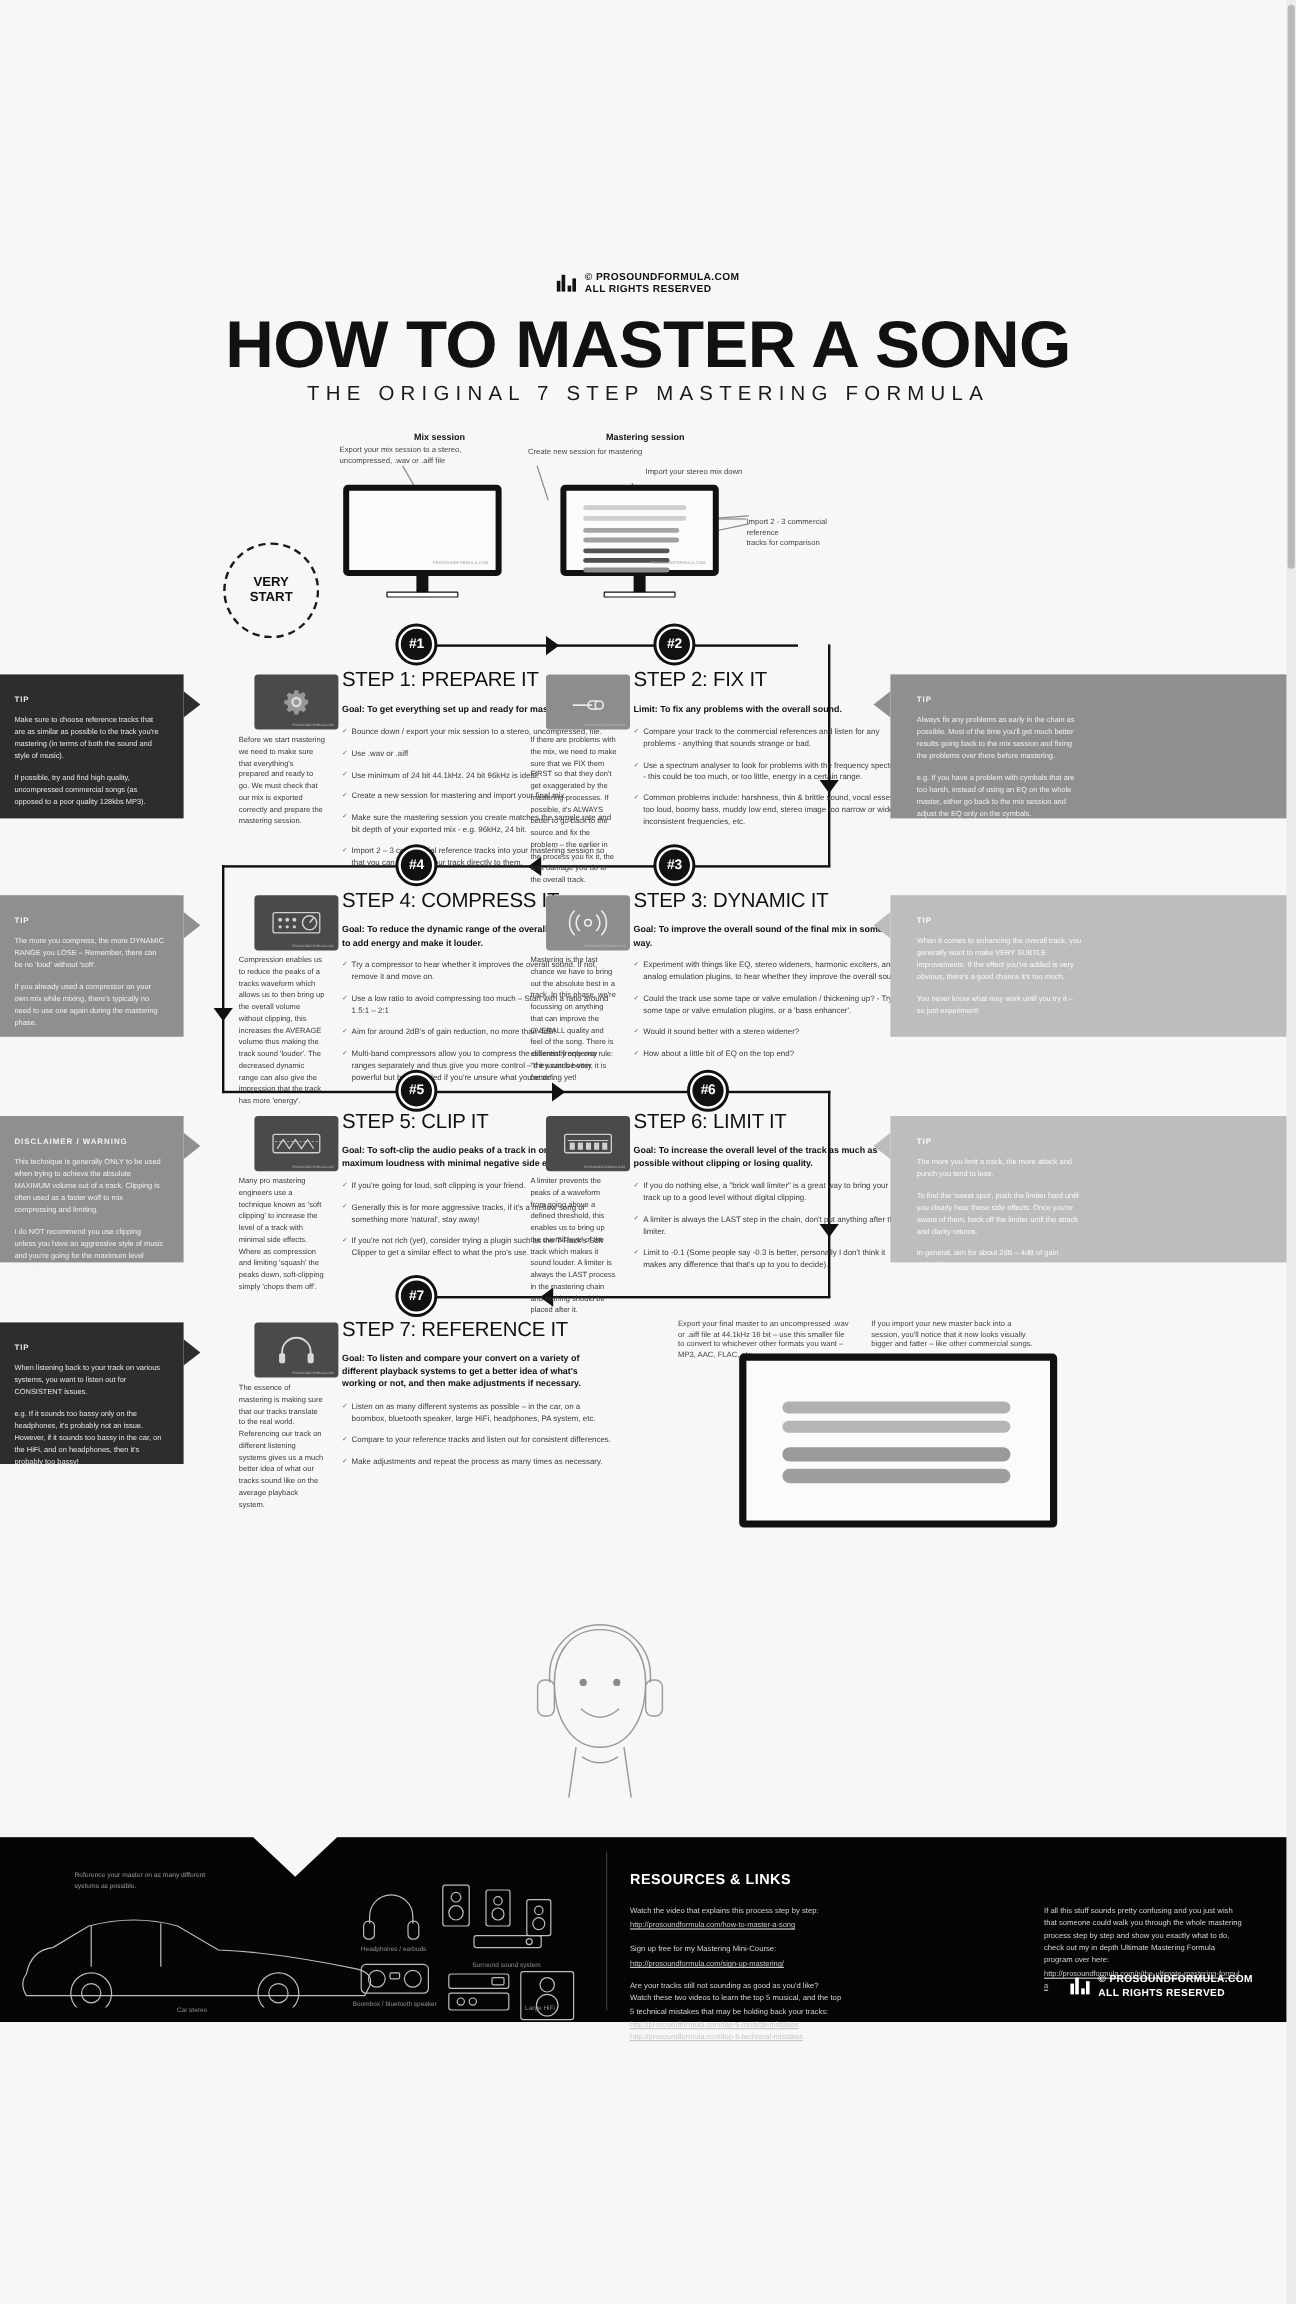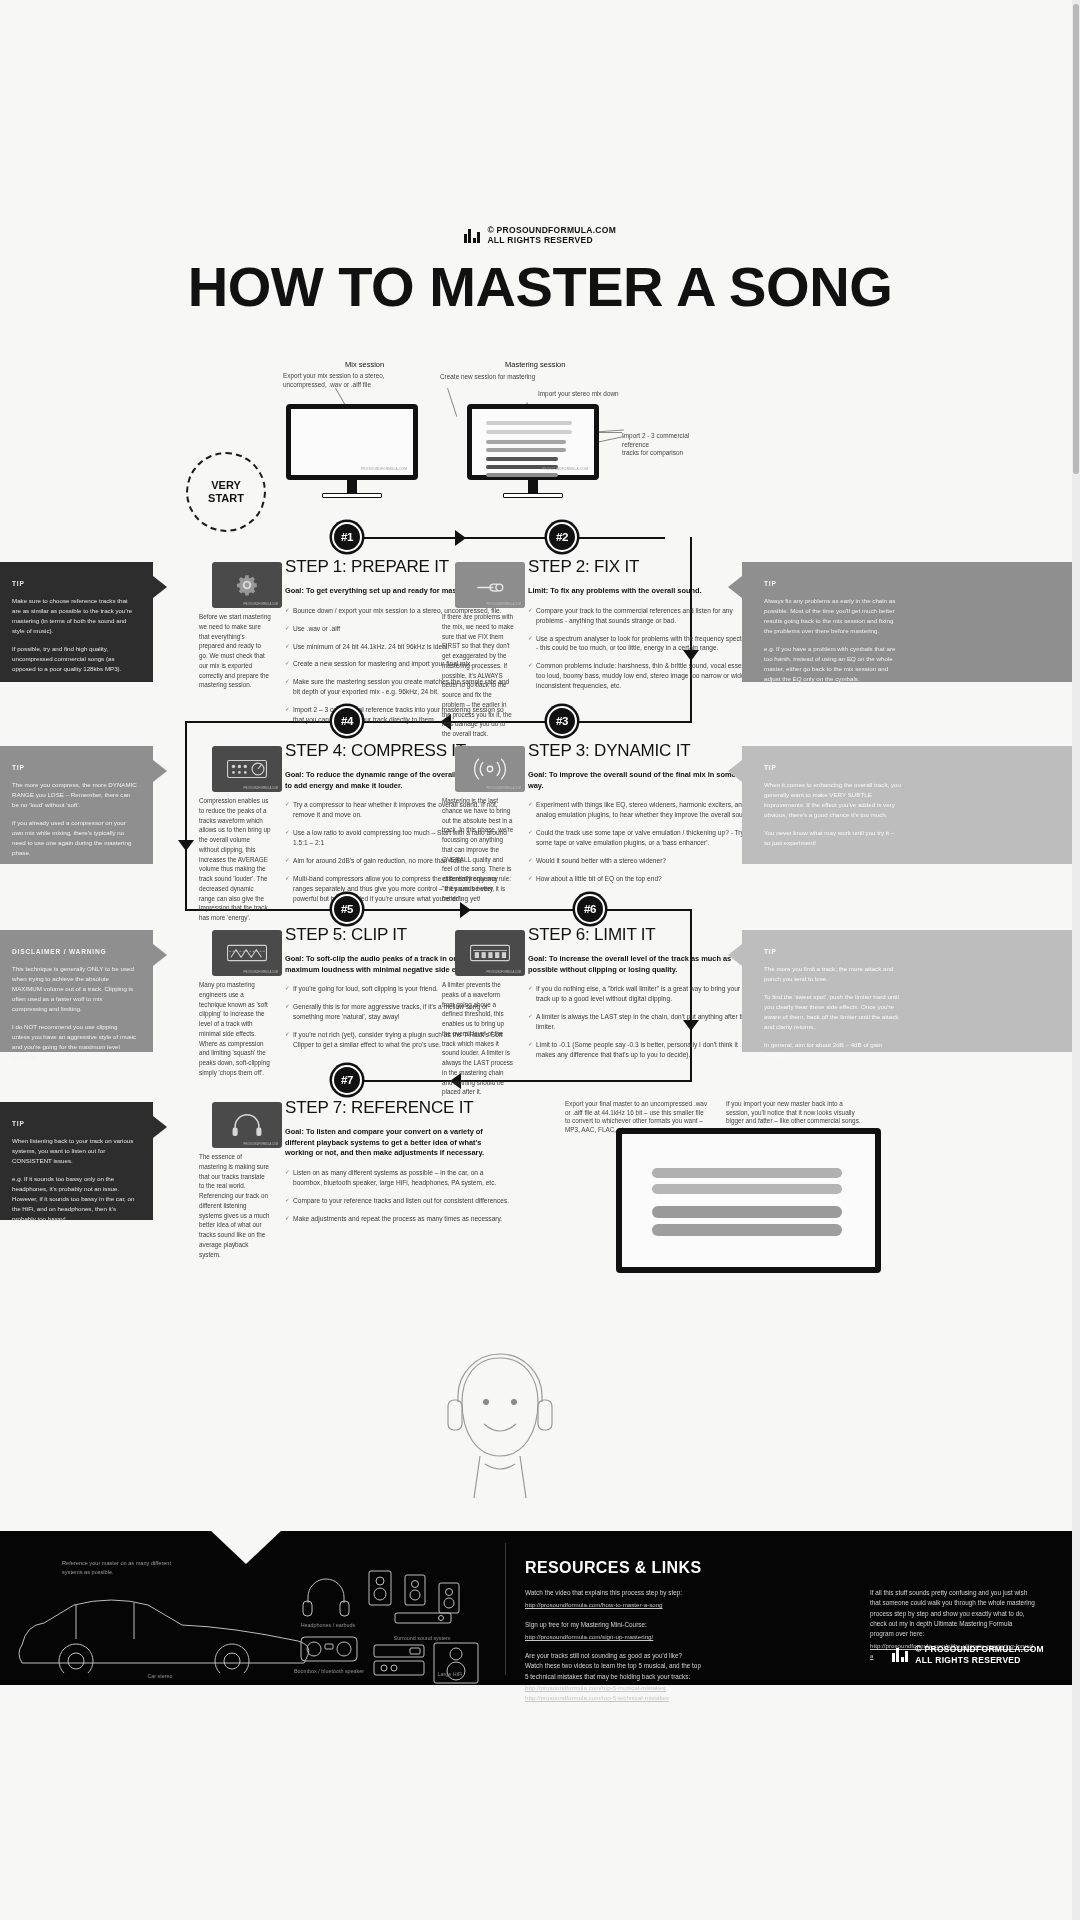--- a/index.html
+++ b/index.html
@@ -35,21 +35,21 @@
     font-family:"Liberation Sans", sans-serif;
     transform:scaleX(1.02);
   }
   .subtitle {
     position:absolute; left:0; top:318px; width:1080px; text-align:center;
     font-size:17px; letter-spacing:5.2px; color:#1a1a1a; font-weight:400;
   }
 
   
   .diag { position:absolute; left:0; top:352px; width:1080px; height:170px; }
-  .sess-label { position:absolute; font-size:7.5px; font-weight:normal; color:#111; }
+  .sess-label { position:absolute; font-size:7.5px; font-weight:bold; color:#111; }
   .ann { position:absolute; font-size:6.4px; color:#444; line-height:1.35; }
   .leader { position:absolute; background:#8a8a8a; height:1px; transform-origin:0 0; }
   .monitor { position:absolute; border:5px solid #111; border-radius:4px; background:#fbfbfb; }
   .mon-stand { position:absolute; background:#111; }
   .mon-base { position:absolute; background:#fff; border:1.5px solid #111; border-radius:1px; }
   .wf { position:absolute; height:4px; border-radius:2px; }
   .monwm { position:absolute; right:6px; bottom:4px; font-size:3.2px; color:#9a9a9a; letter-spacing:.2px;}
 
   .starthere {
     position:absolute; left:186px; top:452px; width:80px; height:80px;
@@ -111,21 +111,21 @@
 
   
   .footer {
     position:absolute; left:0; top:1531px; width:1080px; height:154px;
     background:#050505; color:#e4e4e4;
   }
   .foot-tri { position:absolute; left:210px; top:-1px; width:0; height:0;
     border-left:36px solid transparent; border-right:36px solid transparent; border-top:34px solid #f7f7f6; }
   .gear-cap { position:absolute; font-size:5.4px; color:#8f8f8f; text-align:center; }
   .divider { position:absolute; width:1px; background:#3a3a3a; }
-  .res-h { position:absolute; font-size:16px; font-weight:bold; letter-spacing:.4px; color:#fff; }
+  .res-h { position:absolute; font-size:12px; font-weight:bold; letter-spacing:.4px; color:#fff; }
   .res-p { position:absolute; font-size:6.4px; line-height:1.6; color:#d2d2d2; }
   .res-a { position:absolute; font-size:6.2px; line-height:1.6; color:#c7c7c7; text-decoration:underline; word-break:break-all; }
   .footlogo { position:absolute; right:36px; bottom:20px; display:flex; align-items:center; gap:7px; }
   .footlogo .brand-bars i { background:#fff; }
   .footlogo .brand-txt { color:#fff; }
 
   .outline { stroke:#9a9a9a; fill:none; stroke-width:1.2; }
   .outline2 { stroke:#bdbdbd; fill:none; stroke-width:1; }
 </style>
 </head>
@@ -142,20 +142,21 @@
           <i style="height:11px"></i>
       </span>
       <span class="brand-txt">
         <span>© PROSOUNDFORMULA.COM</span><br>
         <span>ALL RIGHTS RESERVED</span>
       </span>
     </div>
   </div>
 
   <div class="title">HOW TO MASTER A SONG</div>
+  <div class="subtitle">THE ORIGINAL 7 STEP MASTERING FORMULA</div>
 
   <div class="diag">
     <div class="sess-label" style="left:345px; top:8px;">Mix session</div>
     <div class="sess-label" style="left:505px; top:8px;">Mastering session</div>
 
     <div class="ann" style="left:283px; top:20px; width:120px; white-space:pre-line;">Export your mix session to a stereo,
 uncompressed, .wav or .aiff file</div>
     <div class="ann" style="left:440px; top:21px; width:130px;">Create new session for mastering</div>
     <div class="ann" style="left:538px; top:38px; width:110px;">Import your stereo mix down</div>
     <div class="ann" style="left:622px; top:80px; width:95px; white-space:pre-line;">Import 2 - 3 commercial reference

